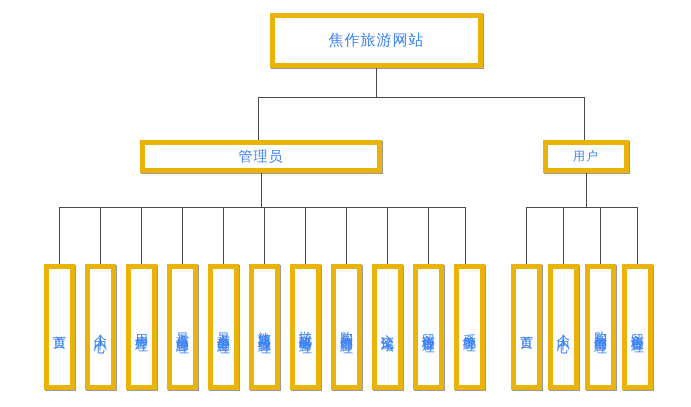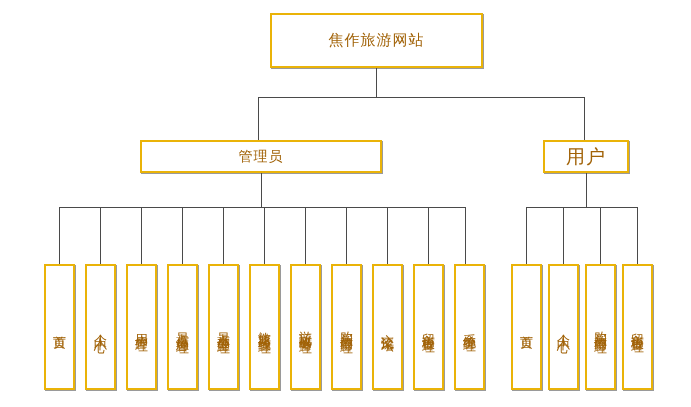--- a/index.html
+++ b/index.html
@@ -15,26 +15,26 @@
     width: 691px;
     height: 407px;
     background: #ffffff;
     overflow: hidden;
   }
 
   
   .node {
     position: absolute;
     box-sizing: border-box;
-    border: 2px solid #eab308;
+    border: 5px solid #eab308;
     background: #ffffff;
     display: flex;
     align-items: center;
     justify-content: center;
-    color: #a16207;
+    color: #3b82f6;
     line-height: 1.12;
   }
   .node.shadowed {
     box-shadow: 1px 1px 0 #9a9a9a;
   }
 
   
   #root-node {
     left: 270px;
     top: 13px;
@@ -52,21 +52,21 @@
     height: 33px;
     font-size: 14px;
     letter-spacing: 1px;
     text-align: center;
   }
   #user-node {
     left: 543px;
     top: 140px;
     width: 86px;
     height: 33px;
-    font-size: 19px;
+    font-size: 12px;
     letter-spacing: 1px;
   }
 
   
   .leaf {
     top: 264px;
     width: 31px;
     height: 126px;
     font-size: 13px;
     padding: 3px 0;

